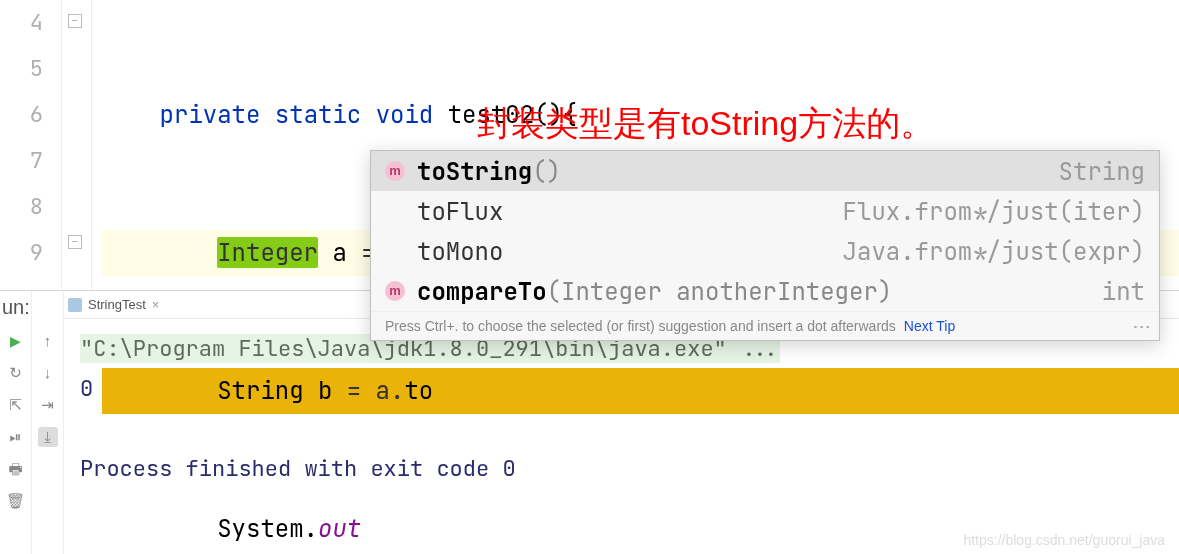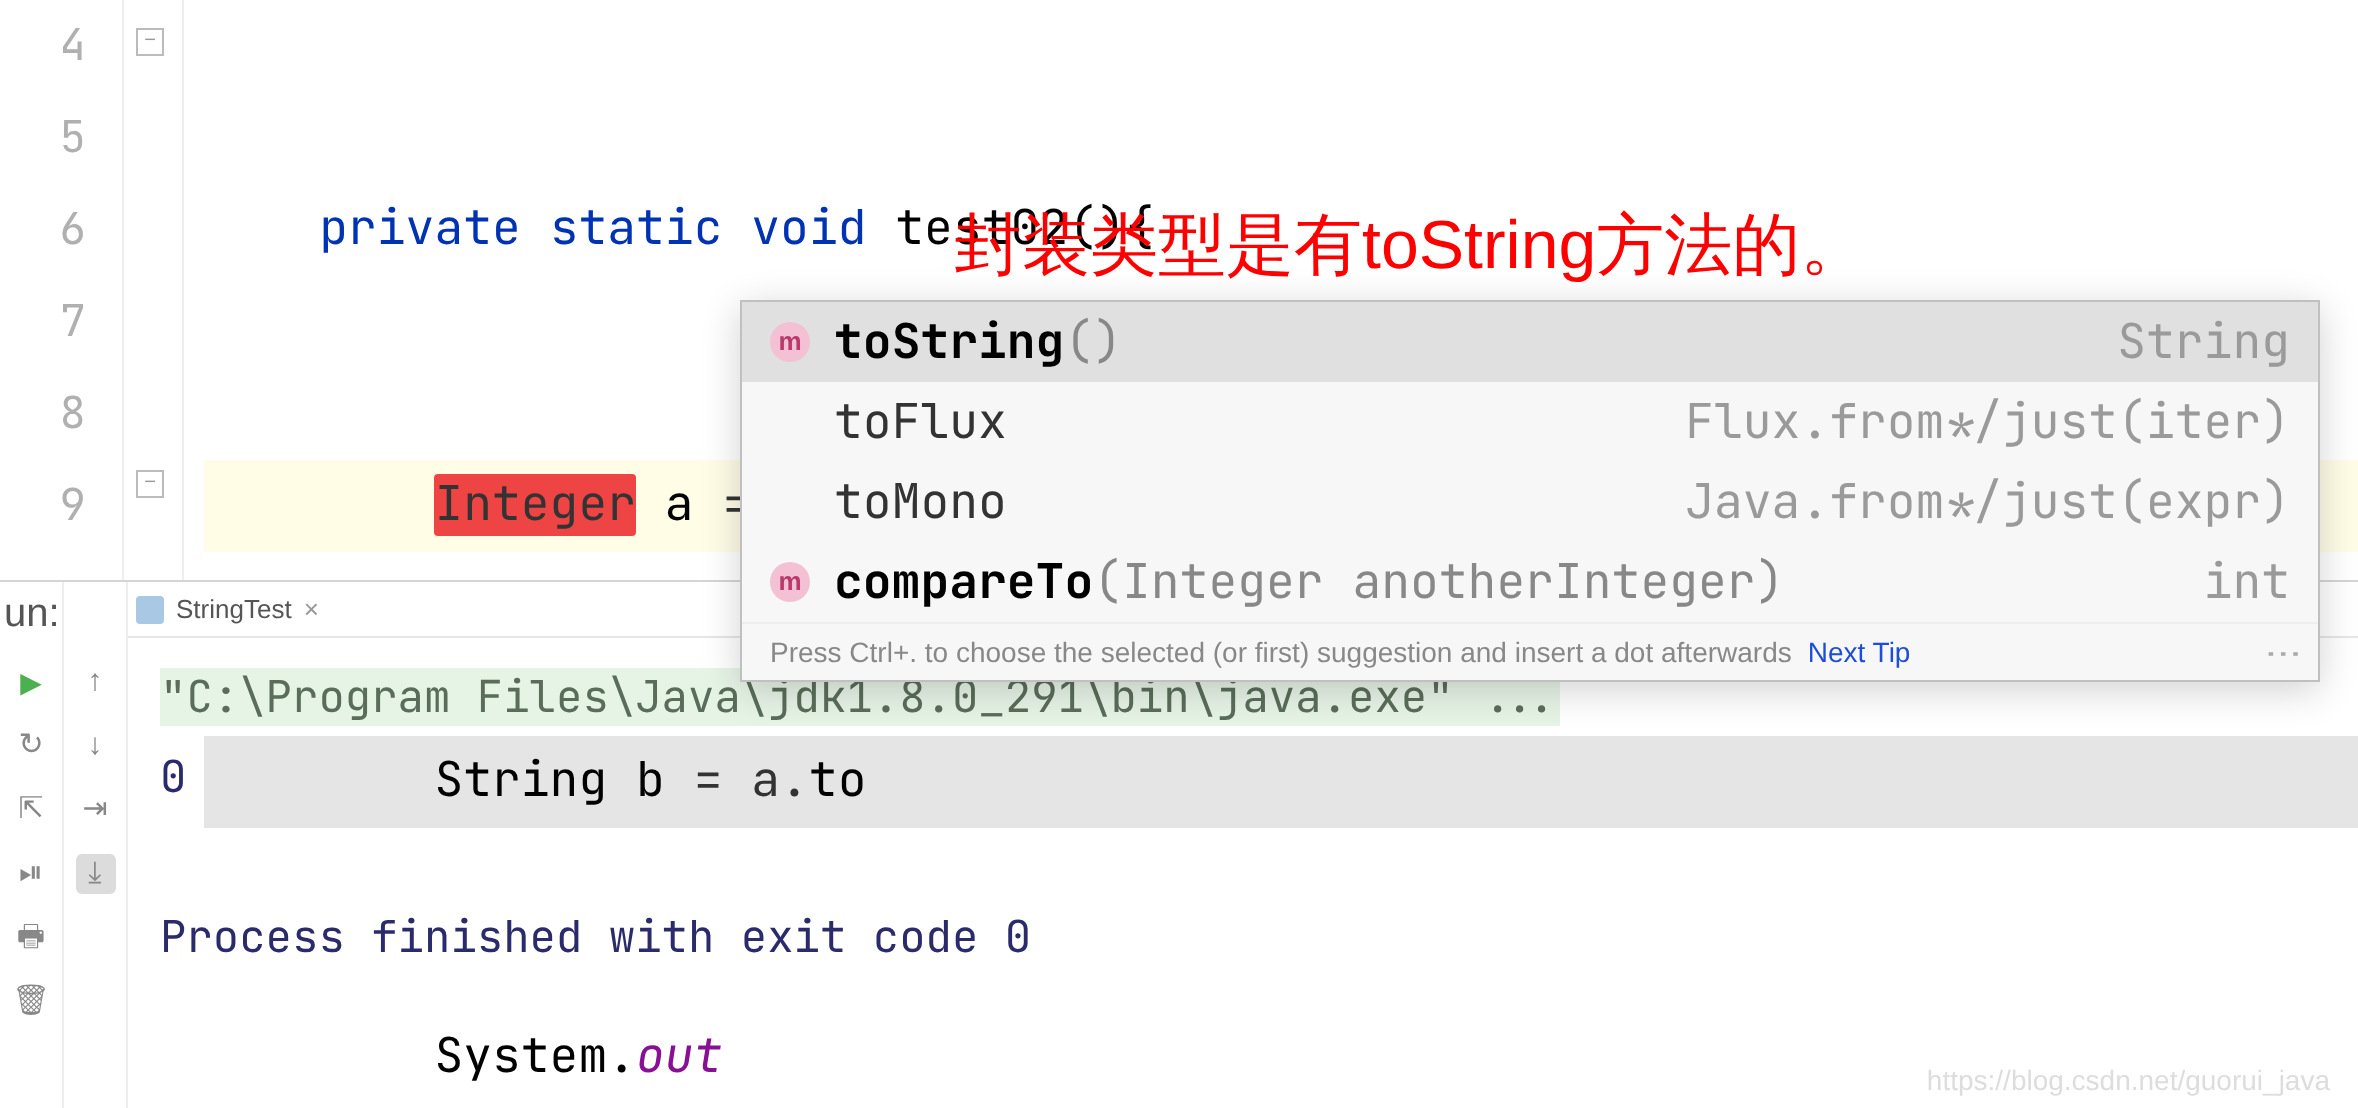--- a/index.html
+++ b/index.html
@@ -53,27 +53,27 @@
       flex: 1;
       font-family: "JetBrains Mono", Consolas, monospace;
       font-size: 24px;
       line-height: 46px;
       padding-left: 10px;
       position: relative;
       white-space: pre;
     }
     .code-line { height: 46px; }
     .code-line.hl-weak { background: #fffde6; }
-    .code-line.hl-current { background: #e5e5e5; }
+    .code-line.hl-current { background: #eab308; }
     .kw { color: #0033b3; }
     .type { color: #000; }
     .ident { color: #000; }
     .num { color: #1750eb; }
     .str-field { color: #871094; font-style: italic; }
-    .hl-usage { background: #ef4444; border-radius: 2px; }
+    .hl-usage { background: #84cc16; border-radius: 2px; }
     .annotation-text {
       position: absolute;
       top: 100px;
       left: 385px;
       font-size: 34px;
       font-family: "Microsoft YaHei", sans-serif;
       color: #ff0000;
       font-weight: 400;
       z-index: 5;
     }

